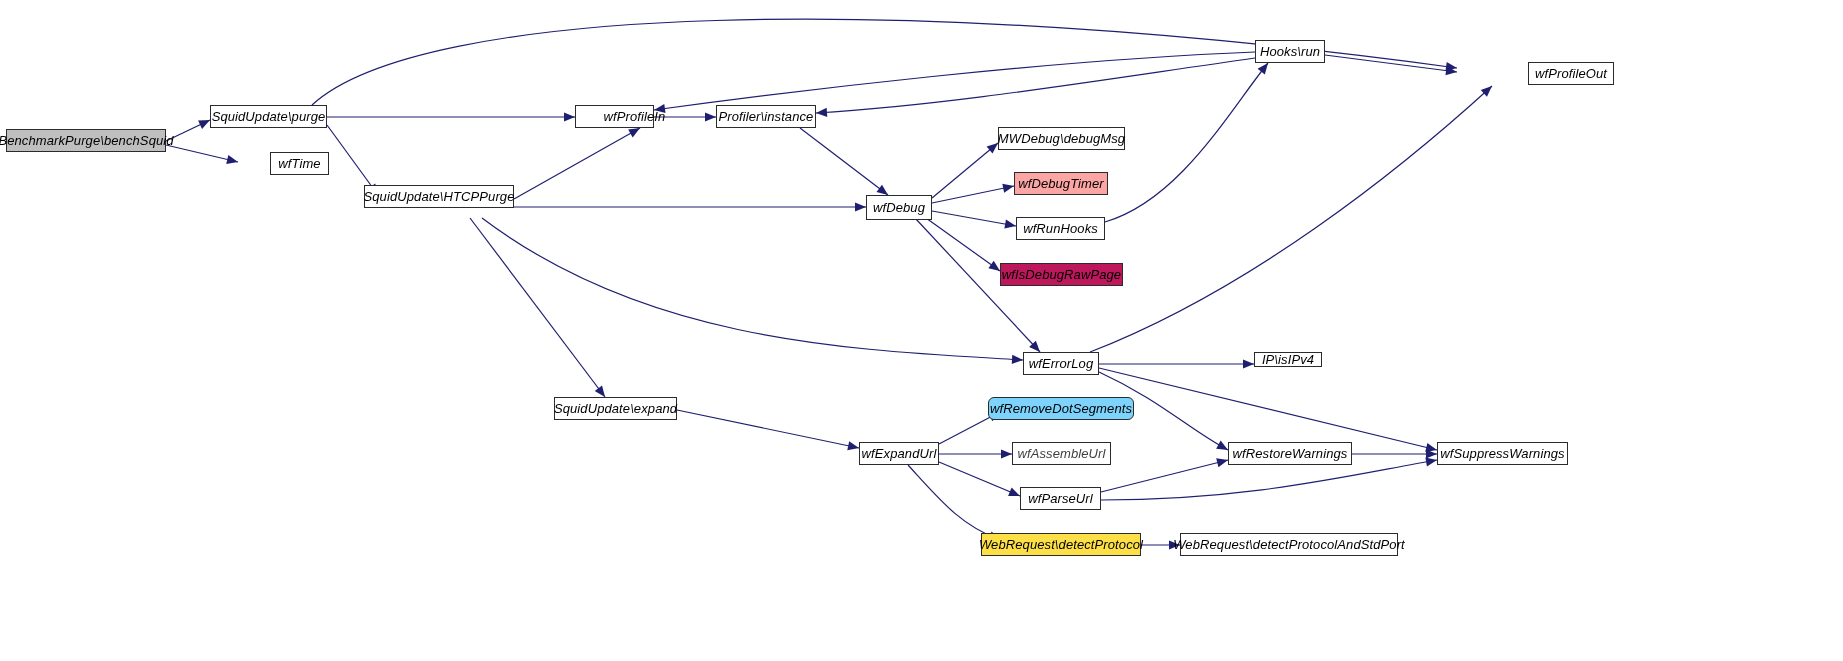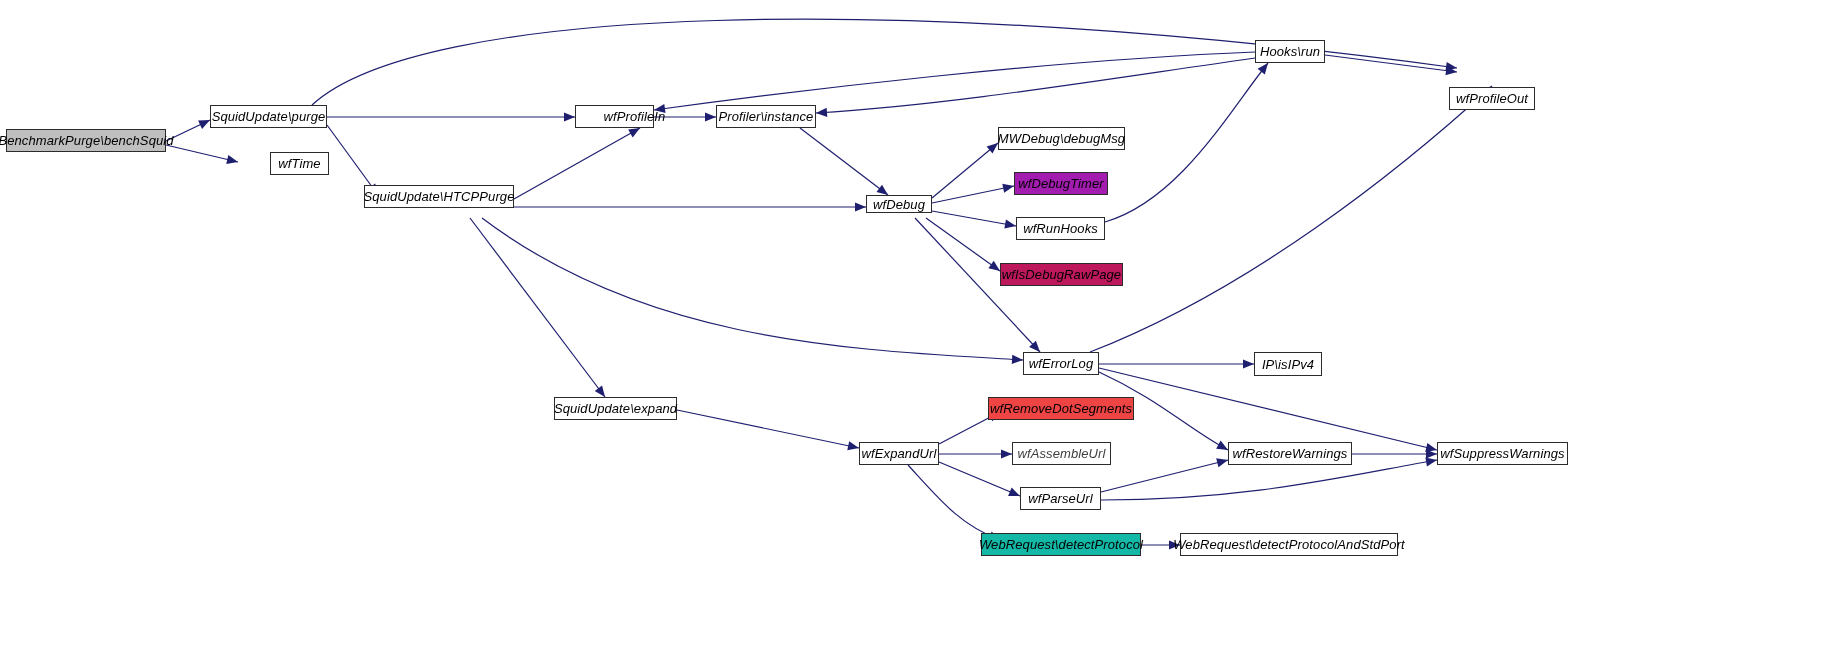--- a/index.html
+++ b/index.html
@@ -117,30 +117,30 @@
       <path d="M1141,545 L1180,545" fill="none" stroke="#1f1f70" stroke-width="1.2"></path>
       <polygon points="1180,545 1169,549.6 1169,540.4" fill="#1f1f70"></polygon>
     </svg>
 <div class="node root" style="left: 6px; top: 129px; width: 160px; height: 23px; background: rgb(191, 191, 191); border-color: rgb(43, 43, 43); color: rgb(0, 0, 0);">BenchmarkPurge\benchSquid</div>
     <div class="node" style="left: 210px; top: 105px; width: 117px; height: 23px; background: rgb(255, 255, 255); border-color: rgb(43, 43, 43); color: rgb(0, 0, 0);">SquidUpdate\purge</div>
     <div class="node" style="left: 238px; top: 152px; width: 59px; height: 23px; background: rgb(255, 255, 255); border-color: rgb(43, 43, 43); color: rgb(0, 0, 0); margin-left: 32px;">wfTime</div>
     <div class="node" style="left: 364px; top: 185px; width: 150px; height: 23px; background: rgb(255, 255, 255); border-color: rgb(43, 43, 43); color: rgb(0, 0, 0);">SquidUpdate\HTCPPurge</div>
     <div class="node" style="left: 575px; top: 105px; width: 79px; height: 23px; background: rgb(255, 255, 255); border-color: rgb(43, 43, 43); color: rgb(0, 0, 0); padding-left: 40px;">wfProfileIn</div>
     <div class="node" style="left: 716px; top: 105px; width: 100px; height: 23px; background: rgb(255, 255, 255); border-color: rgb(43, 43, 43); color: rgb(0, 0, 0);">Profiler\instance</div>
     <div class="node" style="left: 998px; top: 127px; width: 127px; height: 23px; background: rgb(255, 255, 255); border-color: rgb(43, 43, 43); color: rgb(0, 0, 0);">MWDebug\debugMsg</div>
-    <div class="node" style="left: 1014px; top: 172px; width: 94px; height: 23px; background: #a21caf; border-color: rgb(43, 43, 43); color: rgb(0, 0, 0);">wfDebugTimer</div>
-    <div class="node" style="left: 866px; top: 195px; width: 66px; height: 18px; background: rgb(255, 255, 255); border-color: rgb(43, 43, 43); color: rgb(0, 0, 0);">wfDebug</div>
+    <div class="node" style="left: 1014px; top: 172px; width: 94px; height: 23px; background: #fca5a5; border-color: rgb(43, 43, 43); color: rgb(0, 0, 0);">wfDebugTimer</div>
+    <div class="node" style="left: 866px; top: 195px; width: 66px; height: 25px; background: rgb(255, 255, 255); border-color: rgb(43, 43, 43); color: rgb(0, 0, 0);">wfDebug</div>
     <div class="node" style="left: 1016px; top: 217px; width: 89px; height: 23px; background: rgb(255, 255, 255); border-color: rgb(43, 43, 43); color: rgb(0, 0, 0);">wfRunHooks</div>
     <div class="node" style="left: 1000px; top: 263px; width: 123px; height: 23px; background: #be185d; border-color: rgb(43, 43, 43); color: rgb(0, 0, 0);">wfIsDebugRawPage</div>
     <div class="node" style="left: 1255px; top: 40px; width: 70px; height: 23px; background: rgb(255, 255, 255); border-color: rgb(43, 43, 43); color: rgb(0, 0, 0);">Hooks\run</div>
-    <div class="node" style="left: 1449px; top: 62px; width: 86px; height: 23px; background: rgb(255, 255, 255); border-color: rgb(43, 43, 43); color: rgb(0, 0, 0); margin-top: 25px;">wfProfileOut</div>
+    <div class="node" style="left: 1528px; top: 62px; width: 86px; height: 23px; background: rgb(255, 255, 255); border-color: rgb(43, 43, 43); color: rgb(0, 0, 0);">wfProfileOut</div>
     <div class="node" style="left: 1023px; top: 352px; width: 76px; height: 23px; background: rgb(255, 255, 255); border-color: rgb(43, 43, 43); color: rgb(0, 0, 0);">wfErrorLog</div>
-    <div class="node" style="left: 1254px; top: 352px; width: 68px; height: 24px; background: rgb(255, 255, 255); border-color: rgb(43, 43, 43); color: rgb(0, 0, 0);">IP\isIPv4</div>
+    <div class="node" style="left: 1254px; top: 352px; width: 68px; height: 15px; background: rgb(255, 255, 255); border-color: rgb(43, 43, 43); color: rgb(0, 0, 0);">IP\isIPv4</div>
     <div class="node" style="left: 554px; top: 397px; width: 123px; height: 23px; background: rgb(255, 255, 255); border-color: rgb(43, 43, 43); color: rgb(0, 0, 0);">SquidUpdate\expand</div>
-    <div class="node" style="left: 988px; top: 397px; width: 146px; height: 23px; background: #ef4444; border-color: rgb(43, 43, 43); color: rgb(0, 0, 0);">wfRemoveDotSegments</div>
+    <div class="node" style="left: 988px; top: 397px; width: 146px; height: 23px; background: #7dd3fc; border-color: rgb(43, 43, 43); color: rgb(0, 0, 0); border-radius: 6px;">wfRemoveDotSegments</div>
     <div class="node" style="left: 859px; top: 442px; width: 80px; height: 23px; background: rgb(255, 255, 255); border-color: rgb(43, 43, 43); color: rgb(0, 0, 0);">wfExpandUrl</div>
     <div class="node" style="left: 1012px; top: 442px; width: 99px; height: 23px; background: rgb(255, 255, 255); border-color: rgb(43, 43, 43); color: #404040;">wfAssembleUrl</div>
     <div class="node" style="left: 1228px; top: 442px; width: 124px; height: 23px; background: rgb(255, 255, 255); border-color: rgb(43, 43, 43); color: rgb(0, 0, 0);">wfRestoreWarnings</div>
     <div class="node" style="left: 1437px; top: 442px; width: 131px; height: 23px; background: rgb(255, 255, 255); border-color: rgb(43, 43, 43); color: rgb(0, 0, 0);">wfSuppressWarnings</div>
     <div class="node" style="left: 1020px; top: 487px; width: 81px; height: 23px; background: rgb(255, 255, 255); border-color: rgb(43, 43, 43); color: rgb(0, 0, 0);">wfParseUrl</div>
-    <div class="node" style="left: 981px; top: 533px; width: 160px; height: 23px; background: #14b8a6; border-color: rgb(43, 43, 43); color: rgb(0, 0, 0);">WebRequest\detectProtocol</div>
+    <div class="node" style="left: 981px; top: 533px; width: 160px; height: 23px; background: #fde047; border-color: rgb(43, 43, 43); color: rgb(0, 0, 0);">WebRequest\detectProtocol</div>
     <div class="node" style="left: 1180px; top: 533px; width: 218px; height: 23px; background: rgb(255, 255, 255); border-color: rgb(43, 43, 43); color: rgb(0, 0, 0);">WebRequest\detectProtocolAndStdPort</div>
   </div>
 
 </body></html>

